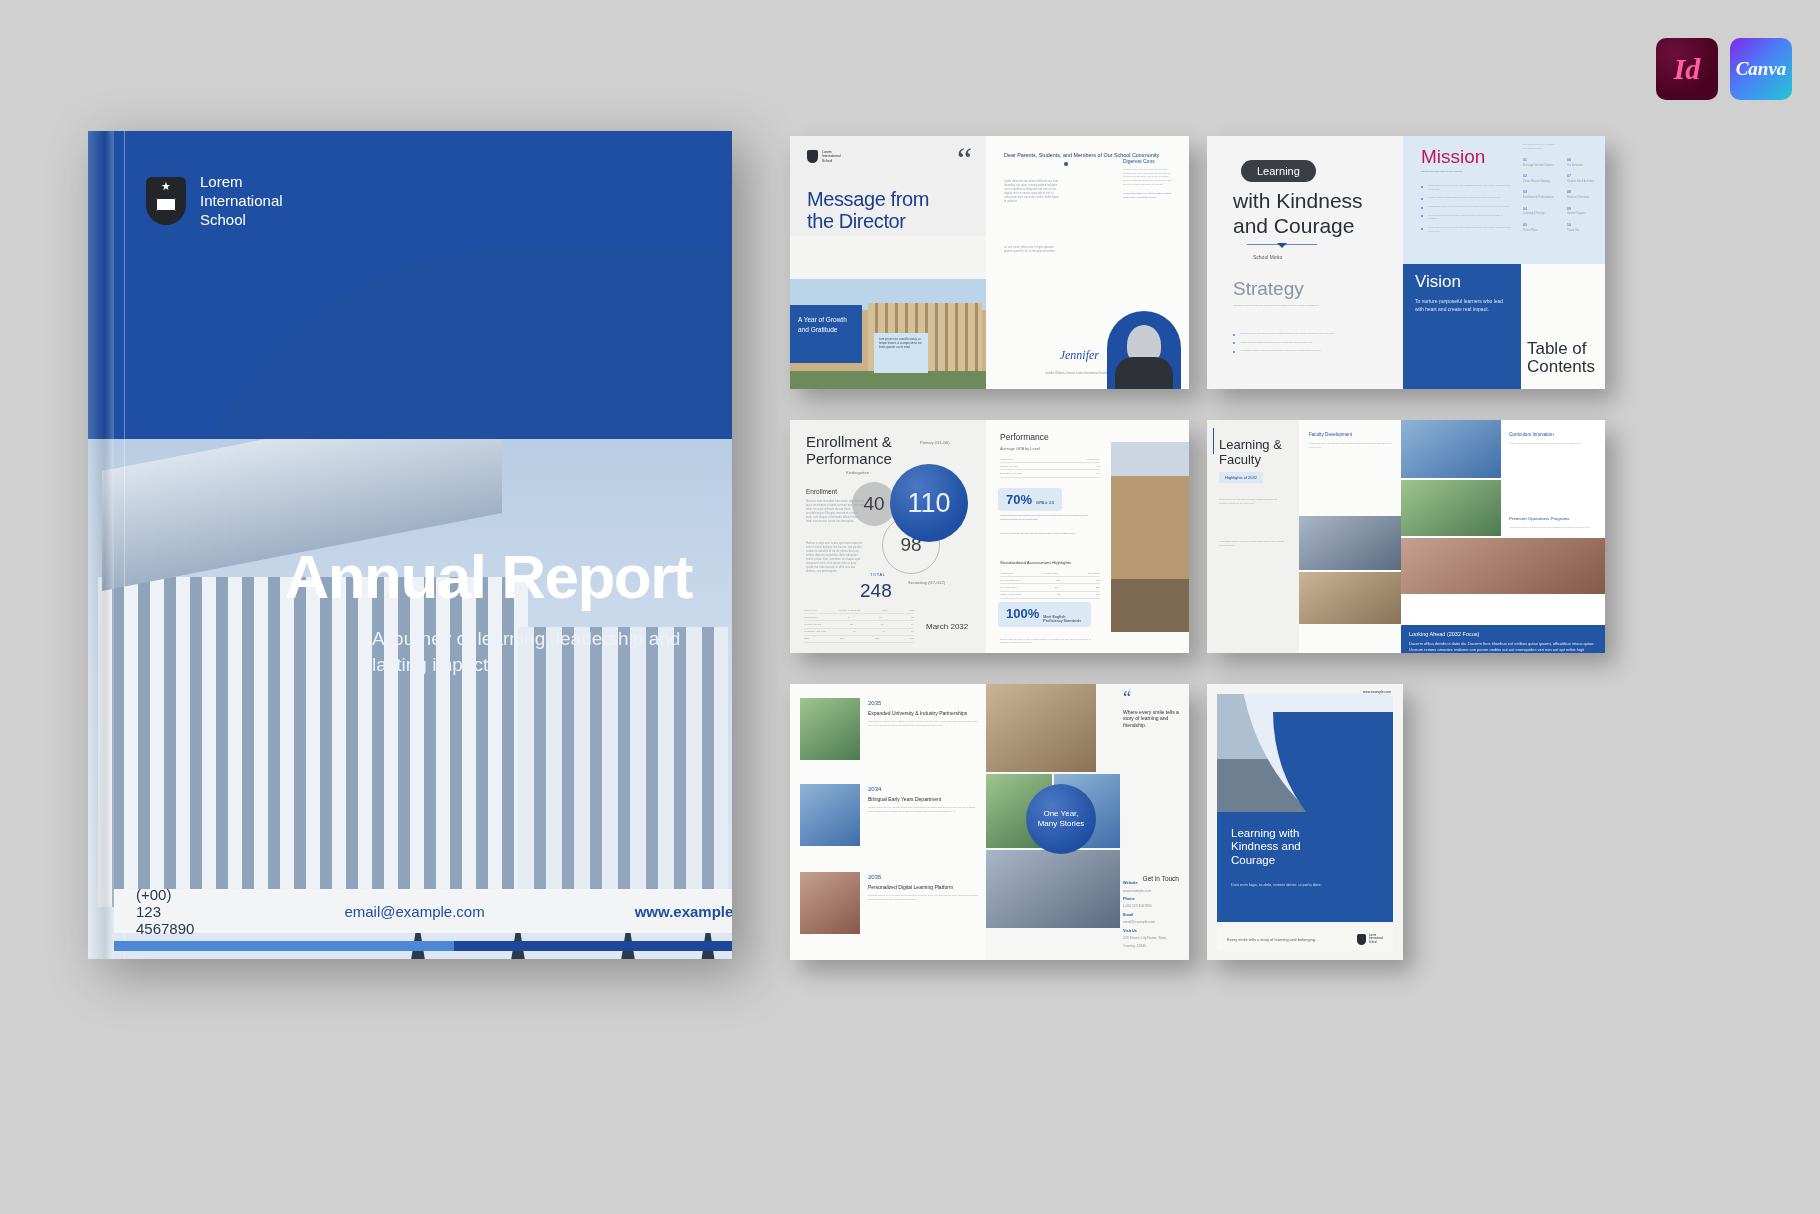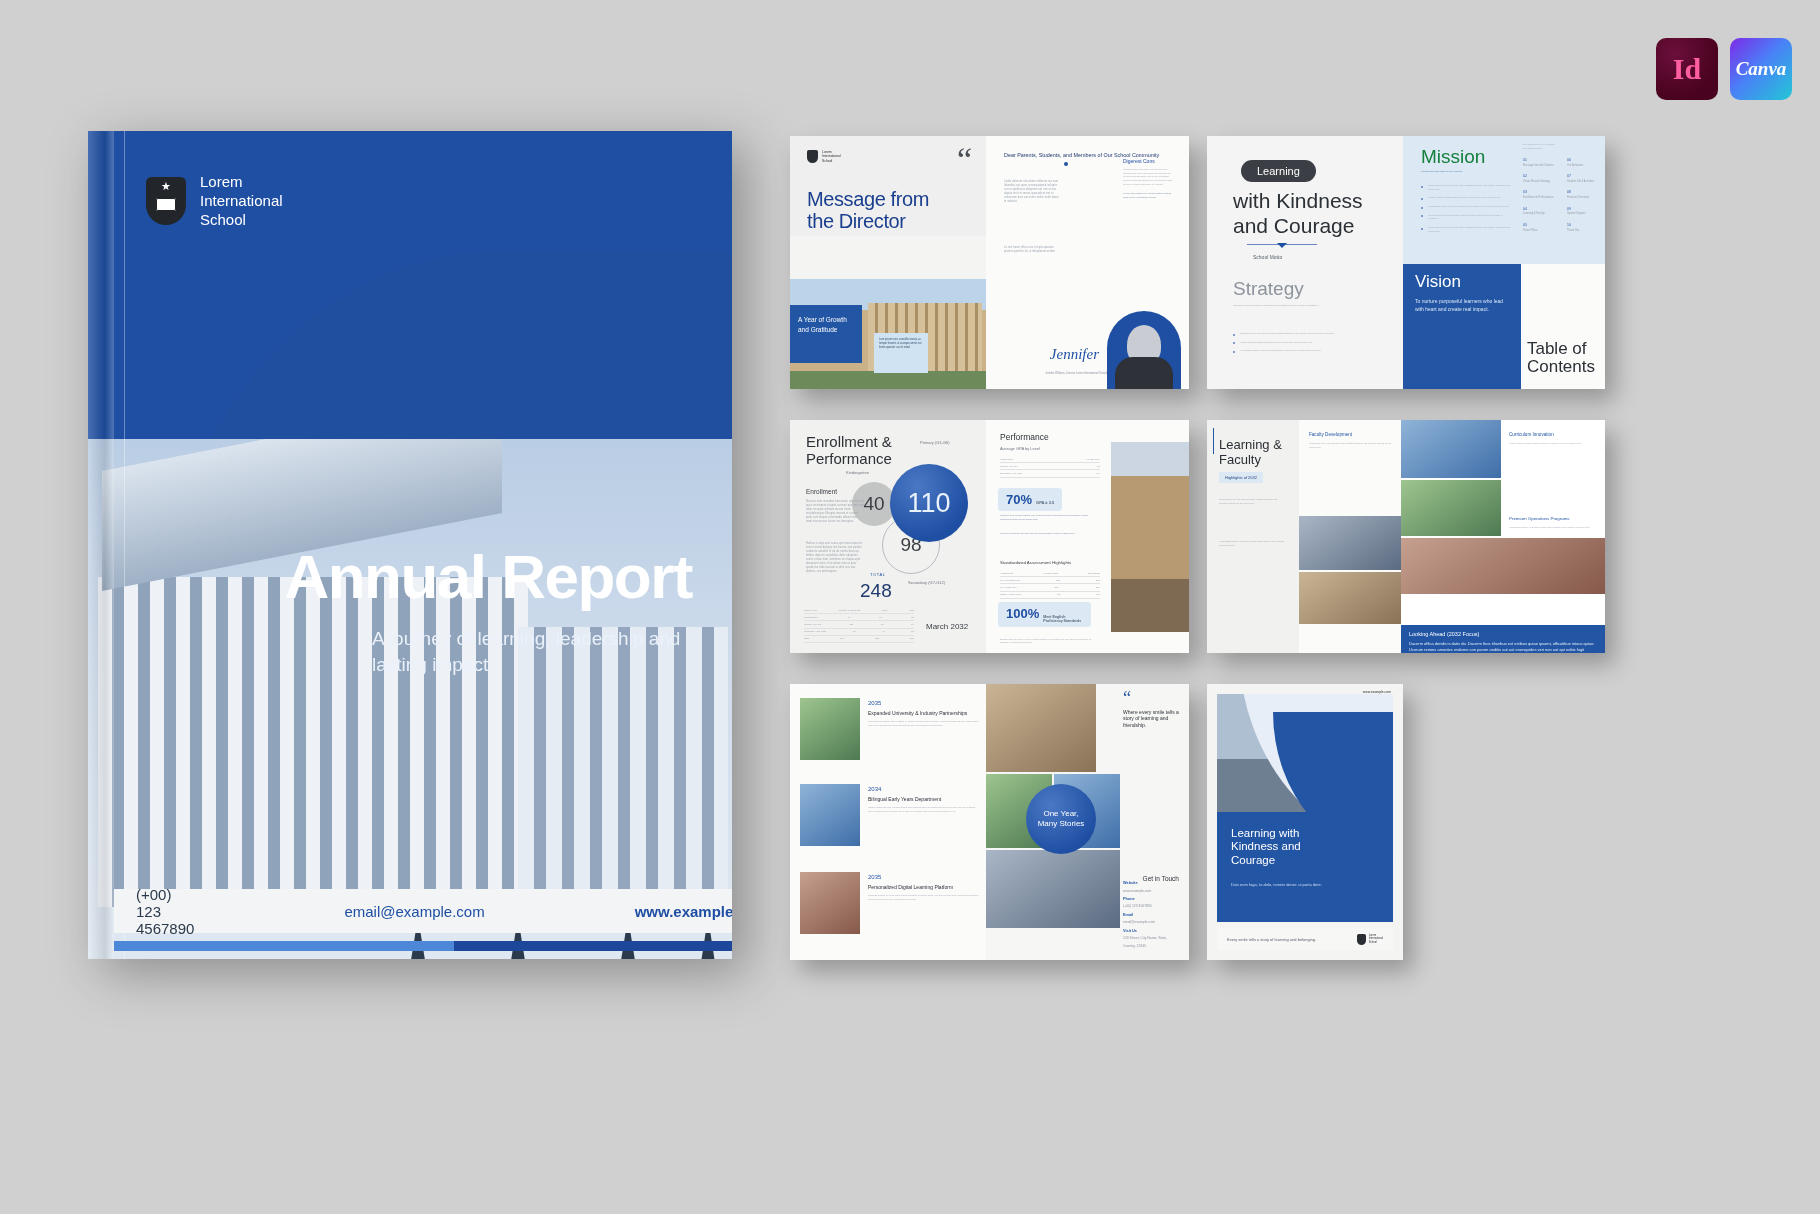--- a/index.html
+++ b/index.html
@@ -9,21 +9,21 @@
     font-family: "Liberation Sans", sans-serif;
     overflow: hidden;
     position: relative;
   }
 
   
   .badges { position: absolute; top: 38px; right: 28px; display: flex; gap: 12px; z-index: 50; }
   .badge { width: 62px; height: 62px; border-radius: 10px; display: flex; align-items: center;
            justify-content: center; font-weight: bold; color: #fff; font-size: 26px; }
   .badge-id { background: radial-gradient(circle at 30% 25%, #6b0f3a 0%, #49021f 70%); color: #ff5fa0;
-              font-family: "Liberation Serif", serif; font-size: 30px; }
+              font-family: "Liberation Serif", serif; font-style: italic; font-size: 30px; }
   .badge-canva { background: linear-gradient(135deg,#7d2ae8 0%,#4a7ff7 45%,#22c7d6 100%);
                  font-size: 19px; font-style: italic; font-family: "Liberation Serif", serif; }
 
   
   .cover-wrap { position: absolute; left: 88px; top: 131px; width: 644px; height: 828px;
                 filter: drop-shadow(14px 14px 26px rgba(0,0,0,.32)); }
   .cover { position: absolute; inset: 0; background: linear-gradient(150deg,#9fb0c8 0%, #8ea3bf 40%, #b9c6d8 100%);
            overflow: hidden; }
   .cover-spine { position: absolute; left: 0; top: 0; bottom: 0; width: 26px;
                  background: linear-gradient(90deg, rgba(255,255,255,.18), rgba(0,0,0,.10) 65%, rgba(255,255,255,.22)); }
@@ -101,36 +101,36 @@
   .s1-col { position: absolute; width: 56px; }
   .dot { width: 4px; height: 4px; border-radius: 50%; background: #2255a4; position: absolute; }
   .s1-digest { position: absolute; right: 16px; top: 22px; width: 50px; }
   .s1-person { position: absolute; right: 8px; bottom: 0; width: 74px; height: 78px;
                background: #1f4fa3; border-radius: 40px 40px 0 0; overflow: hidden; }
   .s1-person .head { position: absolute; left: 50%; transform: translateX(-50%); top: 14px; width: 34px;
                      height: 40px; border-radius: 50% 50% 42% 42%; background: #c9ccd2; }
   .s1-person .body { position: absolute; left: 50%; transform: translateX(-50%); bottom: 0; width: 58px;
                      height: 32px; border-radius: 18px 18px 0 0; background: #2e3138; }
   .sig { position: absolute; right: 90px; bottom: 26px; font-family: "Liberation Serif", serif;
-         font-style: italic; font-size: 15px; color: #1f4fa3; margin-left: 39px; }
+         font-style: italic; font-size: 12px; color: #1f4fa3; margin-left: 39px; }
   .sig-cap { position: absolute; right: 82px; bottom: 14px; font-size: 2.6px; color: #8d949d; text-align: right; }
 
   
   #spread2 { left: 1207px; top: 136px; width: 398px; height: 253px; }
   #s2-left { left: 0; width: 196px; background: #f3f4f3; }
   #s2-right { left: 196px; width: 202px; background: #fbfbfa; }
   .motto-pill { position: absolute; left: 34px; top: 24px; padding: 5px 16px; background: #3b3f45;
                 color: #fff; border-radius: 20px; font-size: 11px; }
   .motto-l2 { position: absolute; left: 26px; top: 52px; font-size: 21px; color: #2b3036; line-height: 1.2; }
   .motto-div { position: absolute; left: 40px; top: 108px; width: 70px; height: 1px; background: #6b86c4; }
   .motto-div::after { content:""; position: absolute; left: 50%; transform: translateX(-50%);
                       top: -1px; border: 5px solid transparent; border-top-color: #1f4fa3; }
   .motto-cap { position: absolute; left: 46px; top: 118px; font-size: 5px; color: #5c6husb; color:#5c636b; }
   .strategy-h { position: absolute; left: 26px; top: 142px; font-size: 19px; color: #8d949d; font-weight: 400; }
-  .mission-h { position: absolute; left: 18px; top: 10px; font-size: 19px; color: #15803d; }
+  .mission-h { position: absolute; left: 18px; top: 10px; font-size: 19px; color: #be185d; }
   .mission-panel { position: absolute; left: 0; top: 0; right: 0; height: 128px; background: #dce9f4; }
   .vision-panel { position: absolute; left: 0; top: 128px; width: 118px; bottom: 0; background: #2255a4; }
   .vision-h { position: absolute; left: 12px; top: 8px; font-size: 17px; color: #fff; }
   .vision-txt { position: absolute; left: 12px; top: 34px; width: 96px; color: #dbe7f6; font-size: 5px; line-height: 1.5; }
   .toc-h { position: absolute; right: 10px; bottom: 12px; font-size: 17px; color: #2b3036; line-height: 1.1; text-align: left; }
   .toc-col { position: absolute; top: 8px; width: 42px; font-size: 2.6px; color: #98a0a9; line-height: 1.7; }
   .toc-num { color: #1f4fa3; font-size: 3.4px; }
   .bullet-row { position: relative; padding-left: 7px; margin-bottom: 5px; }
   .bullet-row::before { content: ""; position: absolute; left: 0; top: 1.5px; width: 2px; height: 2px;
                         border-radius: 50%; background: #5d7fc0; }

